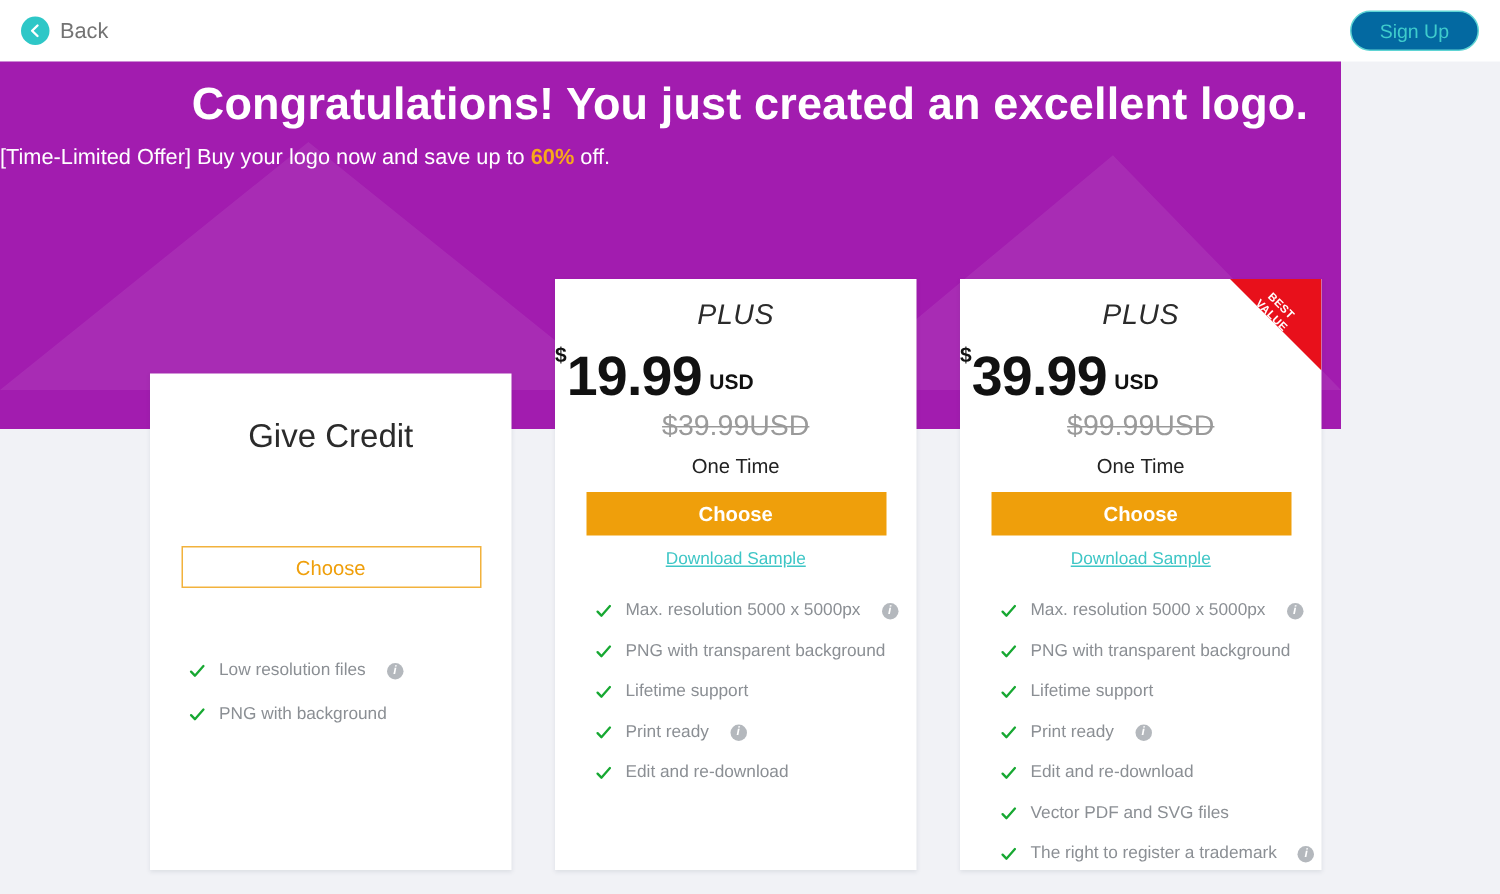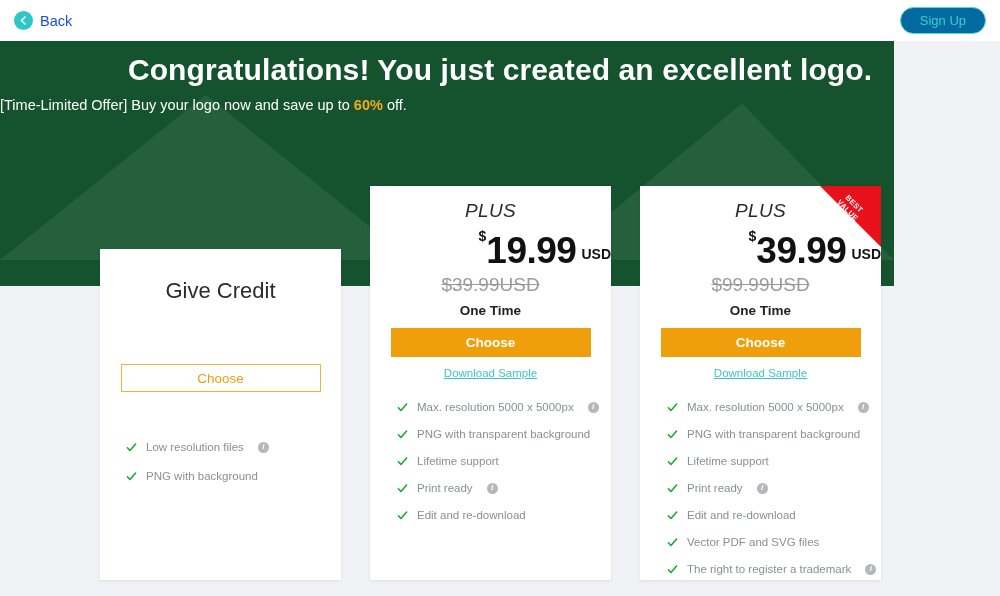--- a/index.html
+++ b/index.html
@@ -16,31 +16,31 @@
     position:absolute; left:0; top:0; width:1000px; height:41px;
     background:#ffffff; display:flex; align-items:center;
     justify-content:space-between; padding:0 14px;
   }
   .back-btn { display:flex; align-items:center; gap:7px; cursor:pointer; }
   .back-circle {
     width:19px; height:19px; border-radius:50%; background:#2ec7c7;
     display:flex; align-items:center; justify-content:center;
   }
   .back-circle svg { display:block; }
-  .back-label { color:#1d4ed8; font-size:14.5px; }
+  .back-label { color:#737373; font-size:14.5px; }
   .signup-btn {
     border:1.4px solid #5fd4d4; color:#3fcccc; background:#0369a1;
     border-radius:16px; font-size:13px; padding:6px 19px; cursor:pointer;
     line-height:1;
   }
 
   
   .hero {
     position:absolute; left:0; top:41px; width:894px; height:245px;
-    background:#14532d; overflow:hidden;
+    background:#a21caf; overflow:hidden;
   }
   .hero-deco { position:absolute; inset:0; opacity:.07; }
   .hero-title {
     position:absolute; top:12px; left:0; width:1000px; text-align:center;
     color:#ffffff; font-size:30px; font-weight:bold; letter-spacing:.1px;
   }
   .hero-sub {
     position:absolute; top:56px; left:0; width:1000px; text-align:left;
     color:#ffffff; font-size:14.5px;
   }
@@ -60,38 +60,38 @@
     font-weight:normal; letter-spacing:.4px;
   }
   .card-free .plan-name  { margin-top:13px; }
   .card-basic .plan-name, .card-plus .plan-name { margin-top:14px; }
 
   .give-credit {
     text-align:center; font-size:22px; color:#2b2b2b; margin-top:29px;
   }
 
   .price-row {
-    text-align:right; margin-top:6px; white-space:nowrap;
+    text-align:left; margin-top:6px; white-space:nowrap;
   }
   .price-cur {
     font-size:14px; font-weight:bold; color:#111; vertical-align:22px;
   }
   .price-main {
     font-size:37px; font-weight:bold; color:#111; letter-spacing:-.5px;
   }
   .price-usd {
     font-size:14px; font-weight:bold; color:#111; margin-left:5px;
     vertical-align:4px;
   }
   .price-old {
     text-align:center; font-size:19px; color:#9a9a9a;
     text-decoration:line-through; margin-top:2px;
   }
   .price-term {
-    text-align:center; font-size:13.5px; font-weight:bold; color:#222;
+    text-align:center; font-size:13.5px; font-weight:normal; color:#222;
     margin-top:7px;
   }
 
   .choose-solid {
     display:block; margin:10px auto 0; width:200px; height:29px;
     background:#ef9f0b; color:#ffffff; border:none; font-size:13.5px;
     font-weight:bold; cursor:pointer; font-family:inherit;
   }
   .choose-outline {
     display:block; margin:0 auto; width:200px; height:28px;

